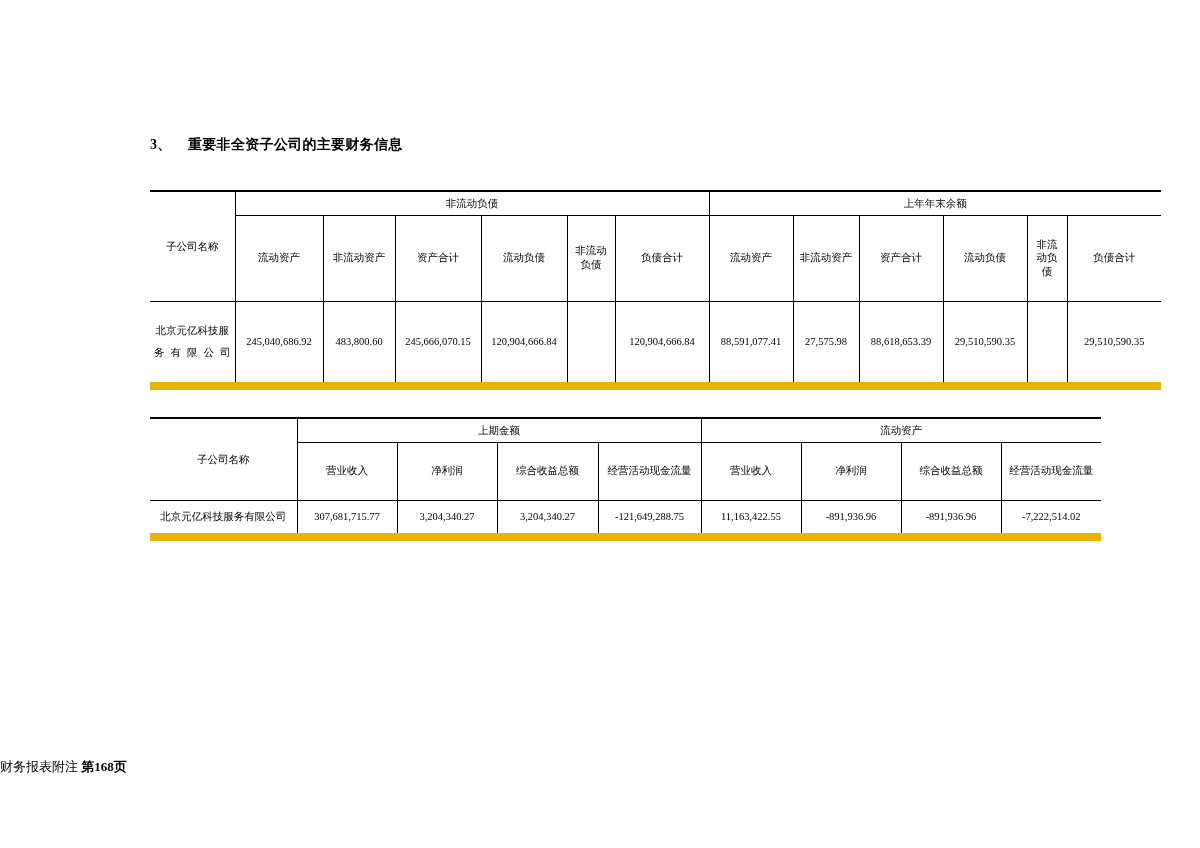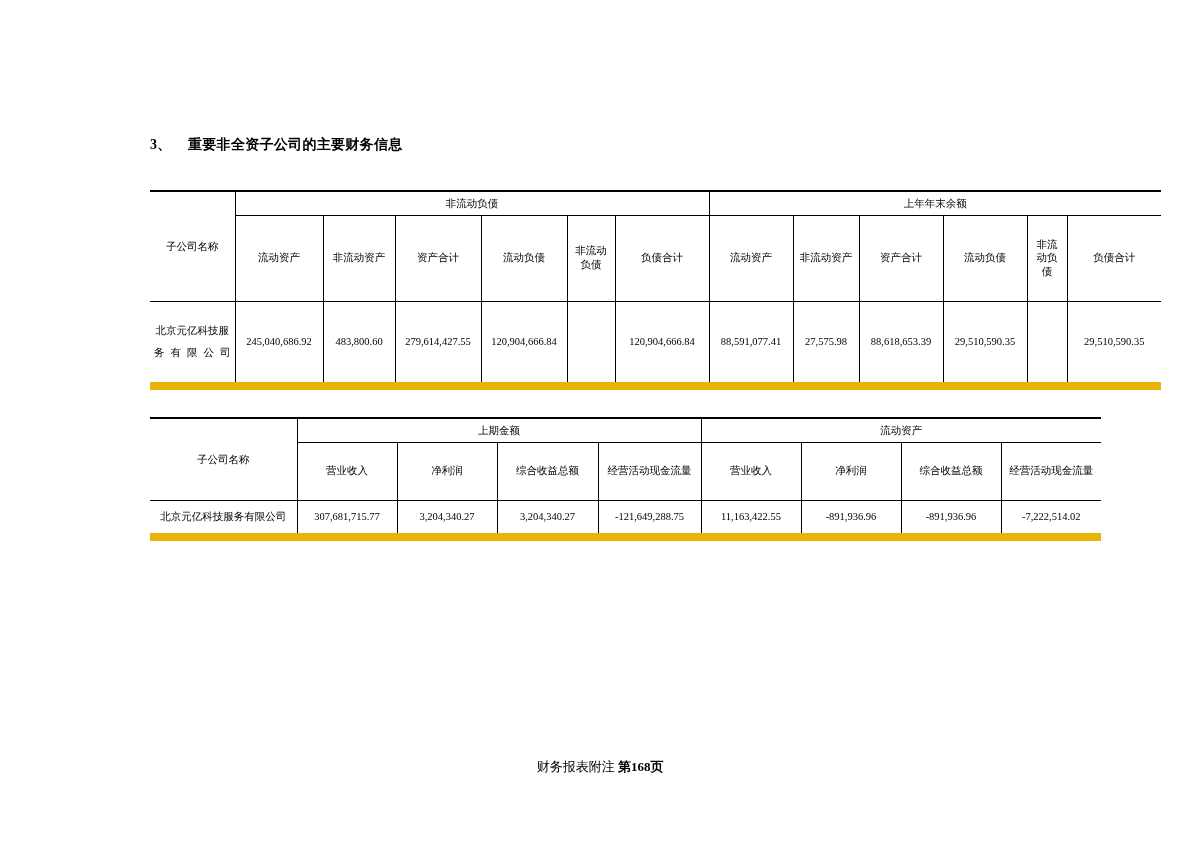--- a/index.html
+++ b/index.html
@@ -103,21 +103,21 @@
     height: 58px;
   }
   .tbl2 .datarow2 td {
     height: 26px;
   }
   .footer {
     position: absolute;
     left: 0;
     top: 758px;
     width: 1200px;
-    text-align: center;
+    text-align: left;
     font-size: 13px;
   }
   .footer .pg {
     font-weight: bold;
   }
 </style>
 </head>
 <body>
 
 <div class="page">
@@ -159,21 +159,21 @@
         <td class="vtext">非流动资产</td>
         <td>资产合计</td>
         <td>流动负债</td>
         <td class="vtext">非流动负债</td>
         <td class="edge-r">负债合计</td>
       </tr>
       <tr class="datarow bot-rule">
         <td class="namecell edge-l">北京元亿科技服务有限公司</td>
         <td class="num-cell">245,040,686.92</td>
         <td class="num-cell">483,800.60</td>
-        <td class="num-cell">279,614,427.55</td>
+        <td class="num-cell">245,666,070.15</td>
         <td class="num-cell">120,904,666.84</td>
         <td class="num-cell"></td>
         <td class="num-cell">120,904,666.84</td>
         <td class="num-cell">88,591,077.41</td>
         <td class="num-cell">27,575.98</td>
         <td class="num-cell">88,618,653.39</td>
         <td class="num-cell">29,510,590.35</td>
         <td class="num-cell"></td>
         <td class="num-cell edge-r">29,510,590.35</td>
       </tr>

